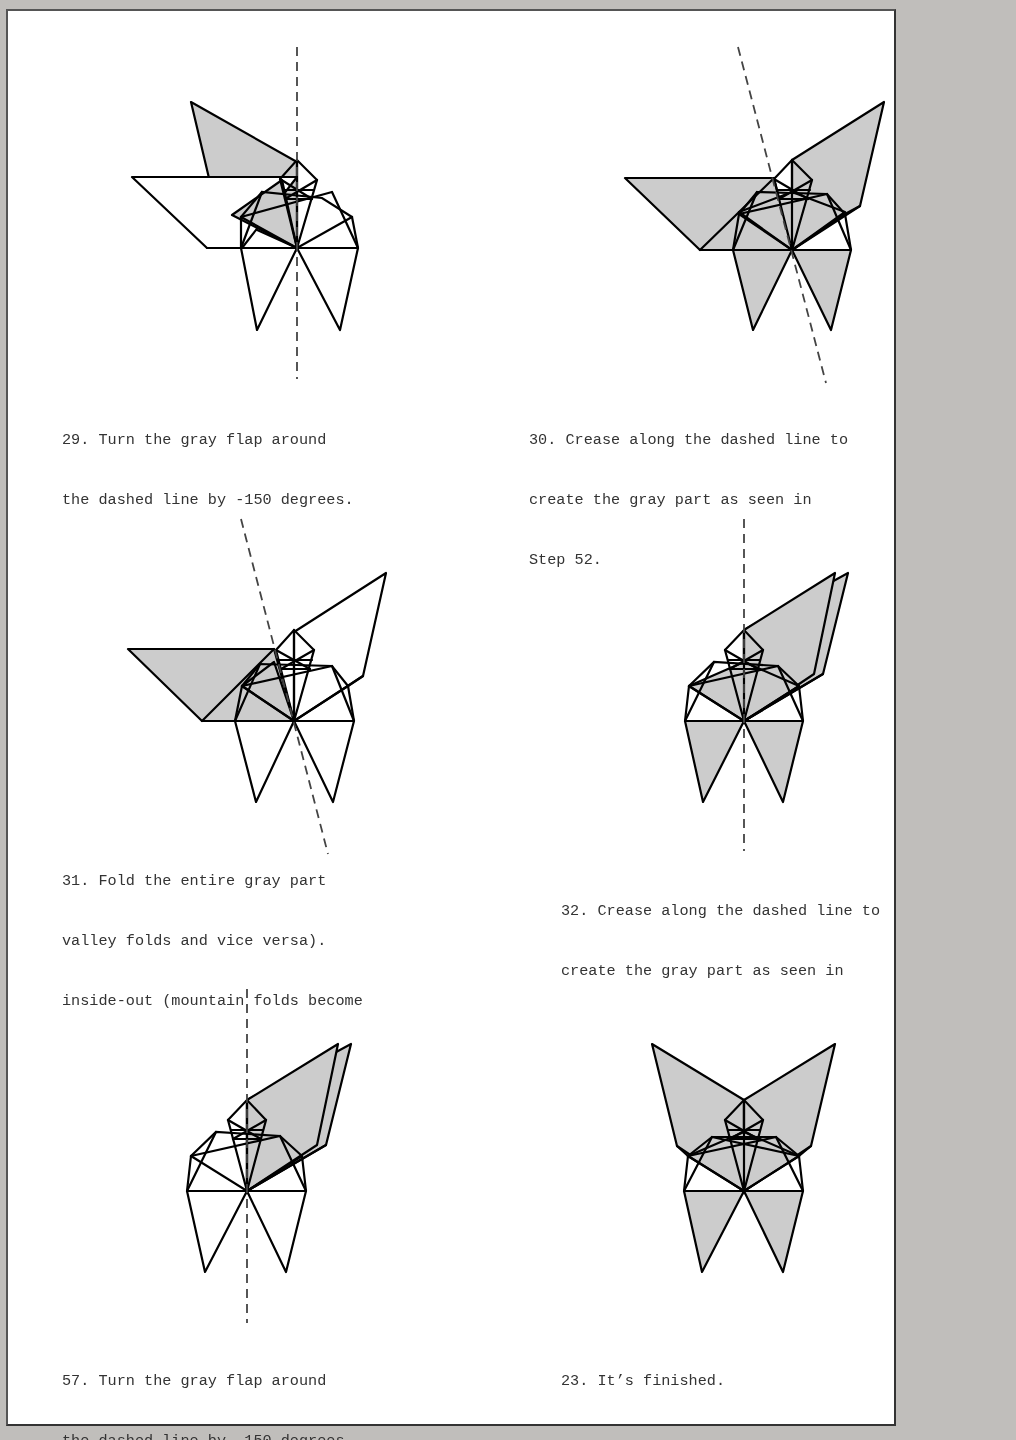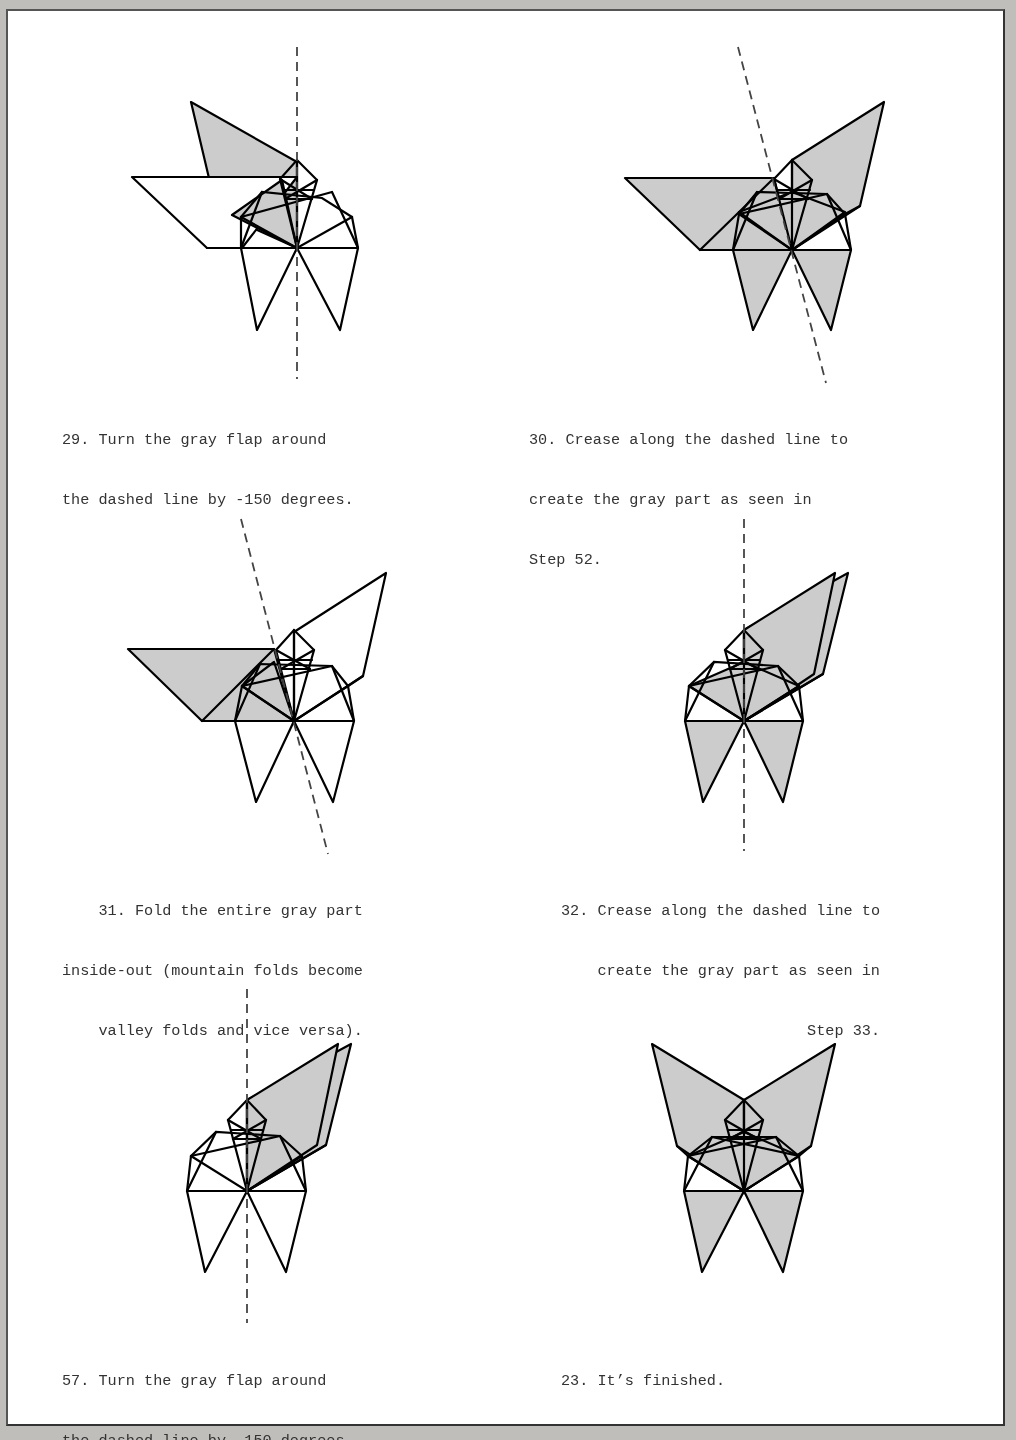--- a/index.html
+++ b/index.html
@@ -1,17 +1,17 @@
 <!DOCTYPE html>
 <html><head>
 <meta charset="utf-8">
 <style>
   html, body { margin:0; padding:0; }
   body { width:1016px; height:1440px; background:#c0bebb; position:relative; overflow:hidden; font-family:"Liberation Mono", monospace; }
-  .page { position:absolute; left:6px; top:9px; width:999px; height:1417px; background:#fff; border-left:2px solid #555; border-top:2px solid #555; border-right:2px solid #333; border-bottom:2px solid #333; box-sizing:border-box;padding-left:22px; }
+  .page { position:absolute; left:6px; top:9px; width:890px; height:1417px; background:#fff; border-left:2px solid #555; border-top:2px solid #555; border-right:2px solid #333; border-bottom:2px solid #333; box-sizing:border-box;padding-left:22px; }
   .step { position:absolute; }
   .fig { position:absolute; }
   .caption { position:absolute; font-family:"Liberation Mono", monospace; font-size:15.2px; line-height:20px; color:#333; white-space:pre; }
   svg { overflow:visible; }
   .poly-g { fill:#cccccc; stroke:#000; stroke-width:2.2; stroke-linejoin:round; }
   .poly-w { fill:#fff; stroke:#000; stroke-width:2.2; stroke-linejoin:round; }
   .ln { stroke:#000; stroke-width:2.2; fill:none; stroke-linecap:round; }
   .dash { stroke:#444; stroke-width:1.8; stroke-dasharray:9,6; fill:none; }
 </style>
 </head>
@@ -109,24 +109,24 @@
           <line x1="233" y1="719" x2="240" y2="684"></line>
           <line x1="352" y1="719" x2="346" y2="684"></line>
           <line x1="240" y1="684" x2="330" y2="664"></line>
           <line x1="258" y1="662" x2="233" y2="719"></line>
           <line x1="330" y1="664" x2="352" y2="719"></line>
           <line x1="361" y1="674" x2="346" y2="684"></line>
         </g>
       </g>
       <line class="dash" x1="233" y1="508" x2="320" y2="843"></line>
     </svg>
-    <div class="caption" style="left:54px;top:850px;text-align:right;">
+    <div class="caption" style="left:54px;top:820px;">
       <div>31. Fold the entire gray part</div>
+      <div>valley folds and vice versa).</div>
       <div>inside-out (mountain folds become</div>
-      <div>valley folds and vice versa).</div>
     </div>
   </div>
 
   <div class="step" style="left:0;top:0;">
     <svg class="fig" width="1000" height="860" style="left:0;top:0;">
       <g transform="translate(-6,-9)">
         <polygon class="poly-g" points="742,628 846,571 821,672 742,719"></polygon>
         <polygon class="poly-g" points="742,628 833,571 812,672 742,719"></polygon>
         <polygon class="poly-g" points="683,719 701,800 742,719"></polygon>
         <polygon class="poly-g" points="742,719 781,800 801,719"></polygon>
@@ -143,24 +143,23 @@
           <line x1="683" y1="719" x2="687" y2="684"></line>
           <line x1="801" y1="719" x2="797" y2="684"></line>
           <line x1="687" y1="684" x2="776" y2="664"></line>
           <line x1="712" y1="660" x2="683" y2="719"></line>
           <line x1="776" y1="664" x2="801" y2="719"></line>
           <line x1="821" y1="672" x2="742" y2="719"></line>
         </g>
       </g>
       <line class="dash" x1="736" y1="508" x2="736" y2="840"></line>
     </svg>
-    <div class="caption" style="left:553px;top:850px;text-align:right;">
+    <div class="caption" style="left:553px;top:850px;">
       <div>32. Crease along the dashed line to</div>
       <div>create the gray part as seen in</div>
-      <div>Step 33.</div>
     </div>
   </div>
 
   <div class="step" style="left:0;top:0;">
     <svg class="fig" width="500" height="1330" style="left:0;top:0;">
       <g transform="translate(-6,-9)">
         <polygon class="poly-g" points="245,1098 349,1042 324,1143 245,1189"></polygon>
         <polygon class="poly-g" points="245,1098 336,1042 315,1143 245,1189"></polygon>
         <polygon class="poly-w" points="185,1189 203,1270 245,1189"></polygon>
         <polygon class="poly-w" points="245,1189 284,1270 304,1189"></polygon>

